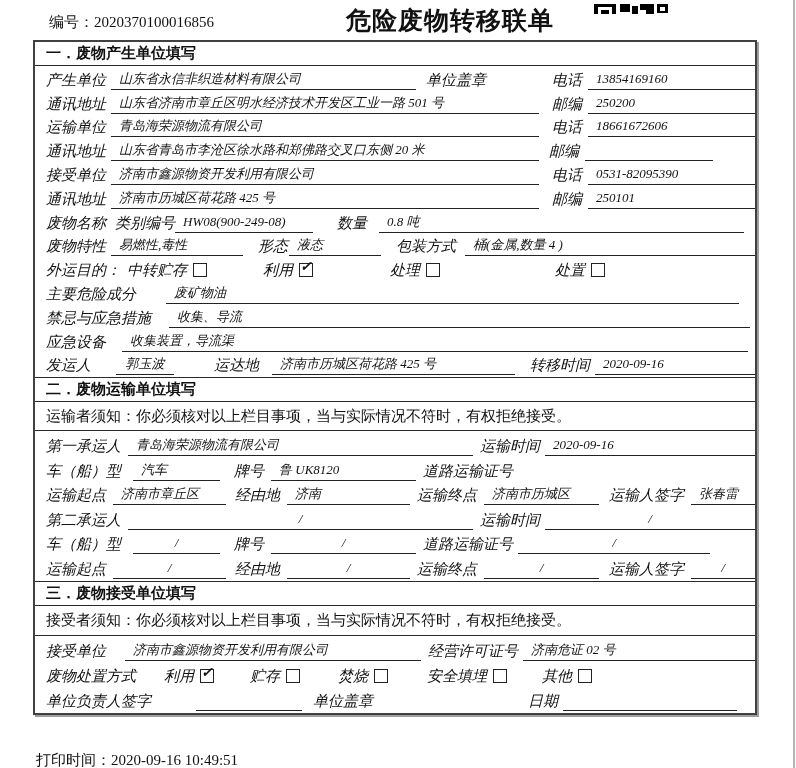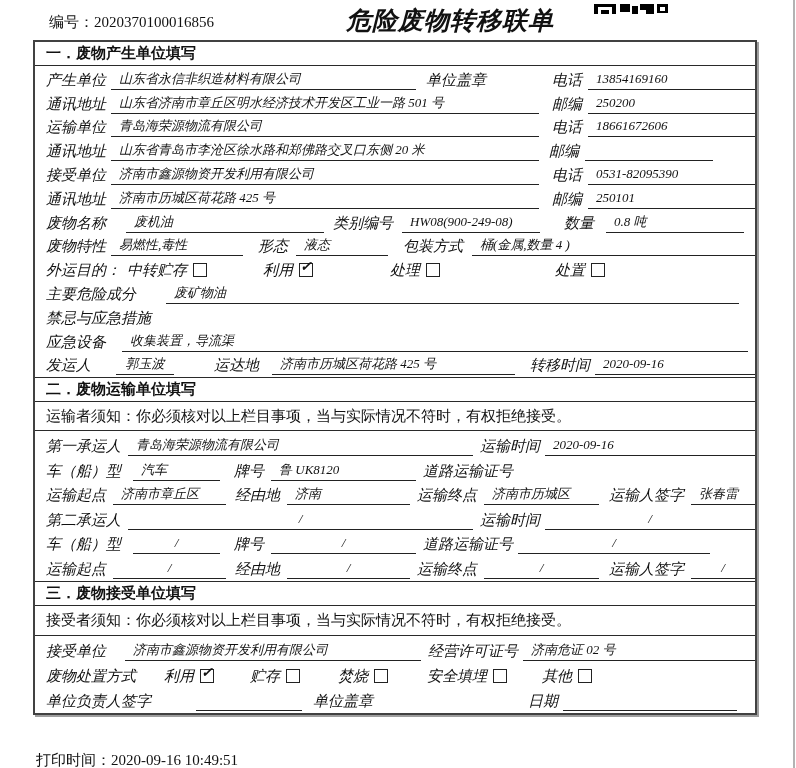--- a/index.html
+++ b/index.html
@@ -2,21 +2,21 @@
 <html><head>
 <meta charset="utf-8">
 <style>
   html,body{margin:0;padding:0;background:#fff;}
   body{width:796px;height:768px;position:relative;overflow:hidden;
        font-family:"Liberation Serif","DejaVu Serif",serif;color:#111;}
   .page-edge{position:absolute;top:0;right:1px;width:2px;height:768px;background:#b3b3b3;}
   
   .hdr{position:absolute;left:16px;top:0;width:796px;height:40px;}
   .serial{position:absolute;left:33px;top:13px;font-size:15px;white-space:nowrap;}
-  .title{position:absolute;left:330px;top:4px;font-size:25px;font-weight:bold;letter-spacing:1px;white-space:nowrap;font-style:italic;}
+  .title{position:absolute;left:330px;top:4px;font-size:25px;font-weight:bold;letter-spacing:1px;white-space:nowrap;}
   .qr{position:absolute;left:578px;top:0;width:74px;height:10px;}
   
   .form{position:absolute;left:33px;top:40px;width:724px;box-sizing:border-box;
         border:2px solid #414141;box-shadow:2px 2px 0 #9e9e9e;background:#fff;}
   .sec-h{height:23px;line-height:23px;font-weight:bold;font-size:15px;padding-left:11px;
          border-bottom:1.6px solid #2a2a2a;}
   .bt{border-top:1.6px solid #2a2a2a;}
   .notice{height:28px;display:flex;align-items:center;padding-left:11px;
           border-bottom:1.6px solid #2a2a2a;font-size:15px;white-space:nowrap;}
   .body1,.body2,.body3{padding-top:2px;font-style:italic;}
@@ -100,32 +100,31 @@
 
     <div class="r">
       <span class="l">通讯地址</span>
       <span class="u" style="width:428px;margin-left:5px">济南市历城区荷花路 425 号</span>
       <span class="l mla">邮编</span>
       <span class="u" style="width:167px;margin-left:6px">250101</span>
     </div>
 
     <div class="r">
       <span class="l">废物名称</span>
-      <span class="u" style="width:198px;margin-left:20px">废机油</span>
       <span class="l" style="margin-left:9px">类别编号</span>
-      <span class="u" style="width:138px;margin-left:9px">HW08(900-249-08)</span>
+      <span class="u" style="width:138px;">HW08(900-249-08)</span>
       <span class="l" style="margin-left:24px">数量</span>
       <span class="u fx" style="margin-left:12px;margin-right:11px">0.8 吨</span>
     </div>
 
     <div class="r">
       <span class="l">废物特性</span>
       <span class="u" style="width:132px;margin-left:5px">易燃性,毒性</span>
       <span class="l" style="margin-left:15px">形态</span>
-      <span class="u" style="width:92px;margin-left:8px">液态</span>
+      <span class="u" style="width:92px;margin-left:1px">液态</span>
       <span class="l" style="margin-left:15px">包装方式</span>
       <span class="u fx" style="margin-left:9px">桶(金属,数量 4 )</span>
     </div>
 
     <div class="r">
       <span class="l">外运目的：</span>
       <span class="l" style="margin-left:6px">中转贮存</span>
       <span class="cb">
           <span class="mk"></span>
         </span>
@@ -143,20 +142,21 @@
         </span>
     </div>
 
     <div class="r">
       <span class="l">主要危险成分</span>
       <span class="u fx" style="margin-left:30px;margin-right:16px">废矿物油</span>
     </div>
 
     <div class="r">
       <span class="l">禁忌与应急措施</span>
+      <span class="u fx" style="margin-left:18px;margin-right:5px">收集、导流</span>
     </div>
 
     <div class="r">
       <span class="l">应急设备</span>
       <span class="u fx" style="margin-left:16px;margin-right:7px">收集装置，导流渠</span>
     </div>
 
     <div class="r">
       <span class="l">发运人</span>
       <span class="u c" style="width:58px;margin-left:25px">郭玉波</span>

